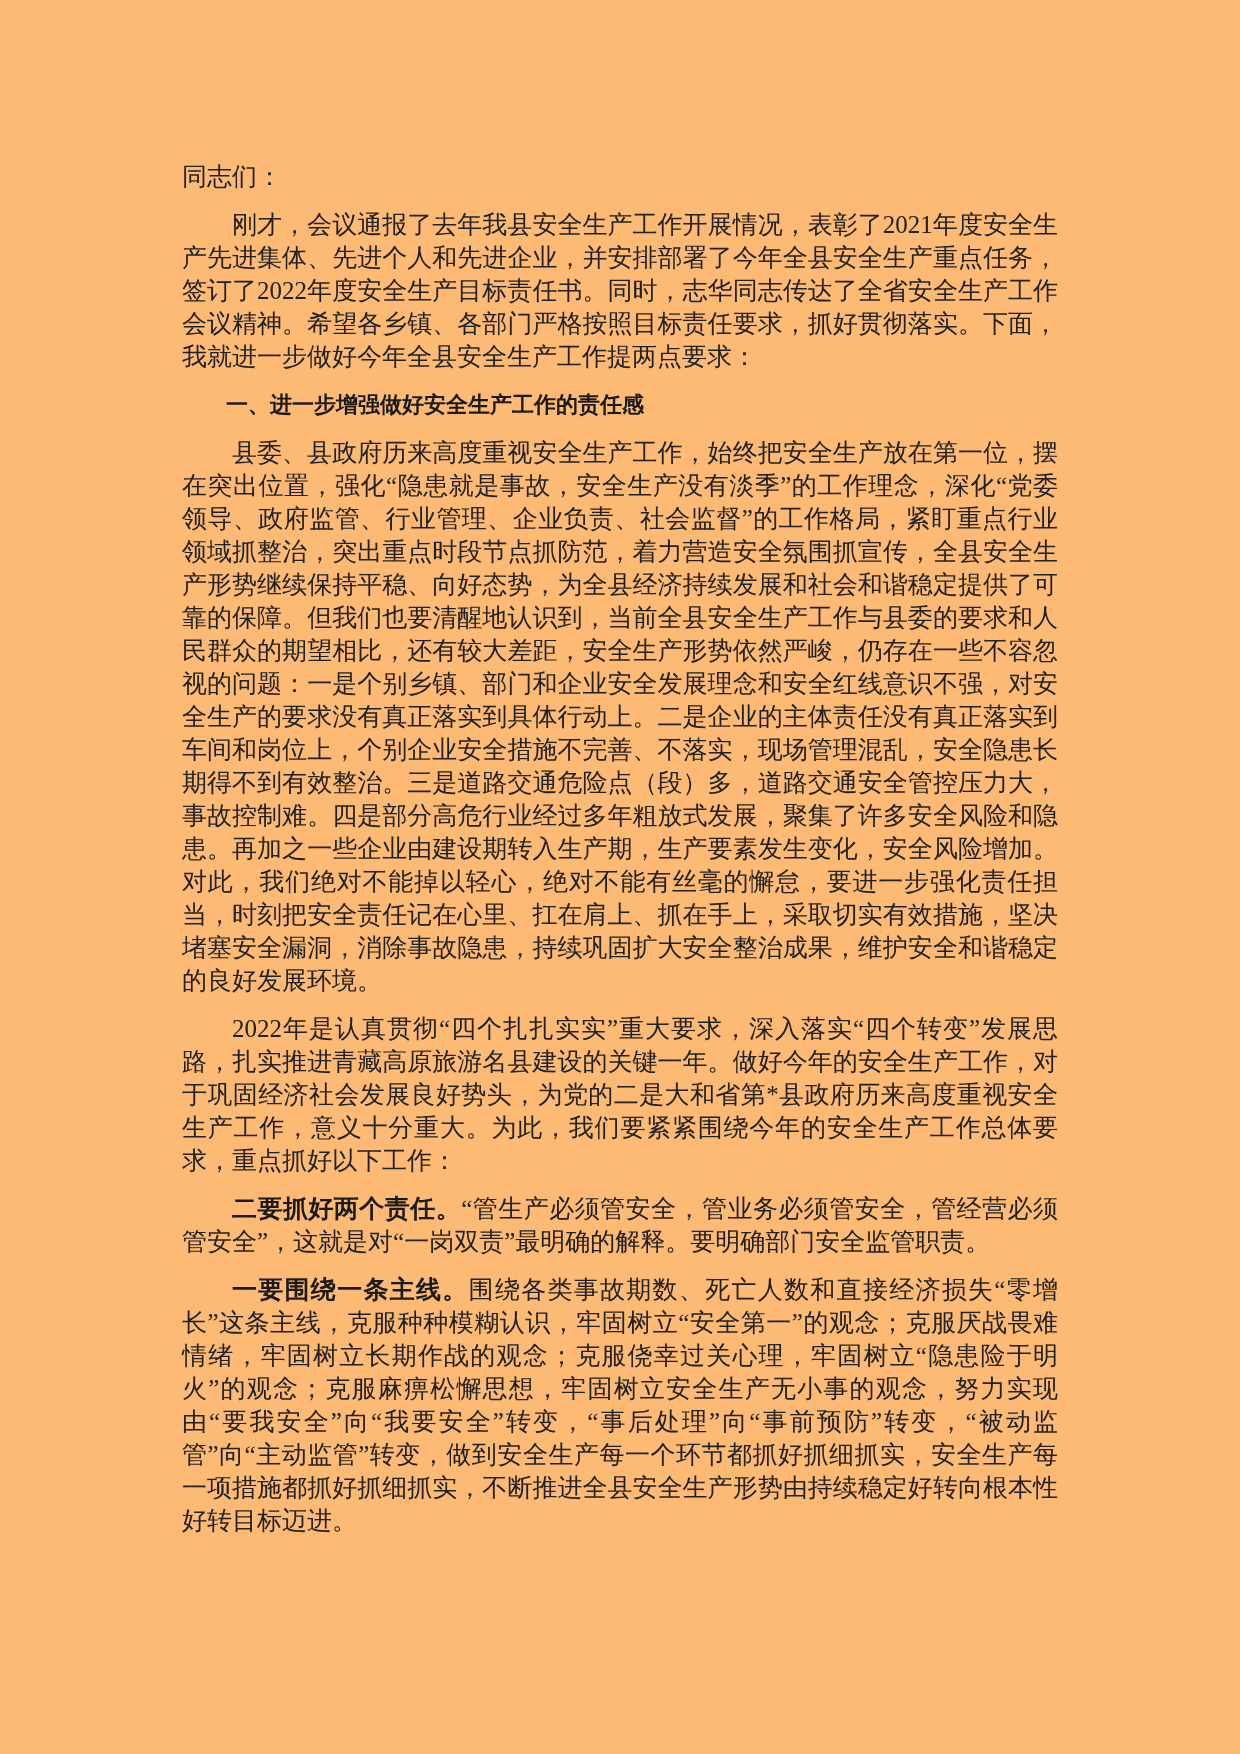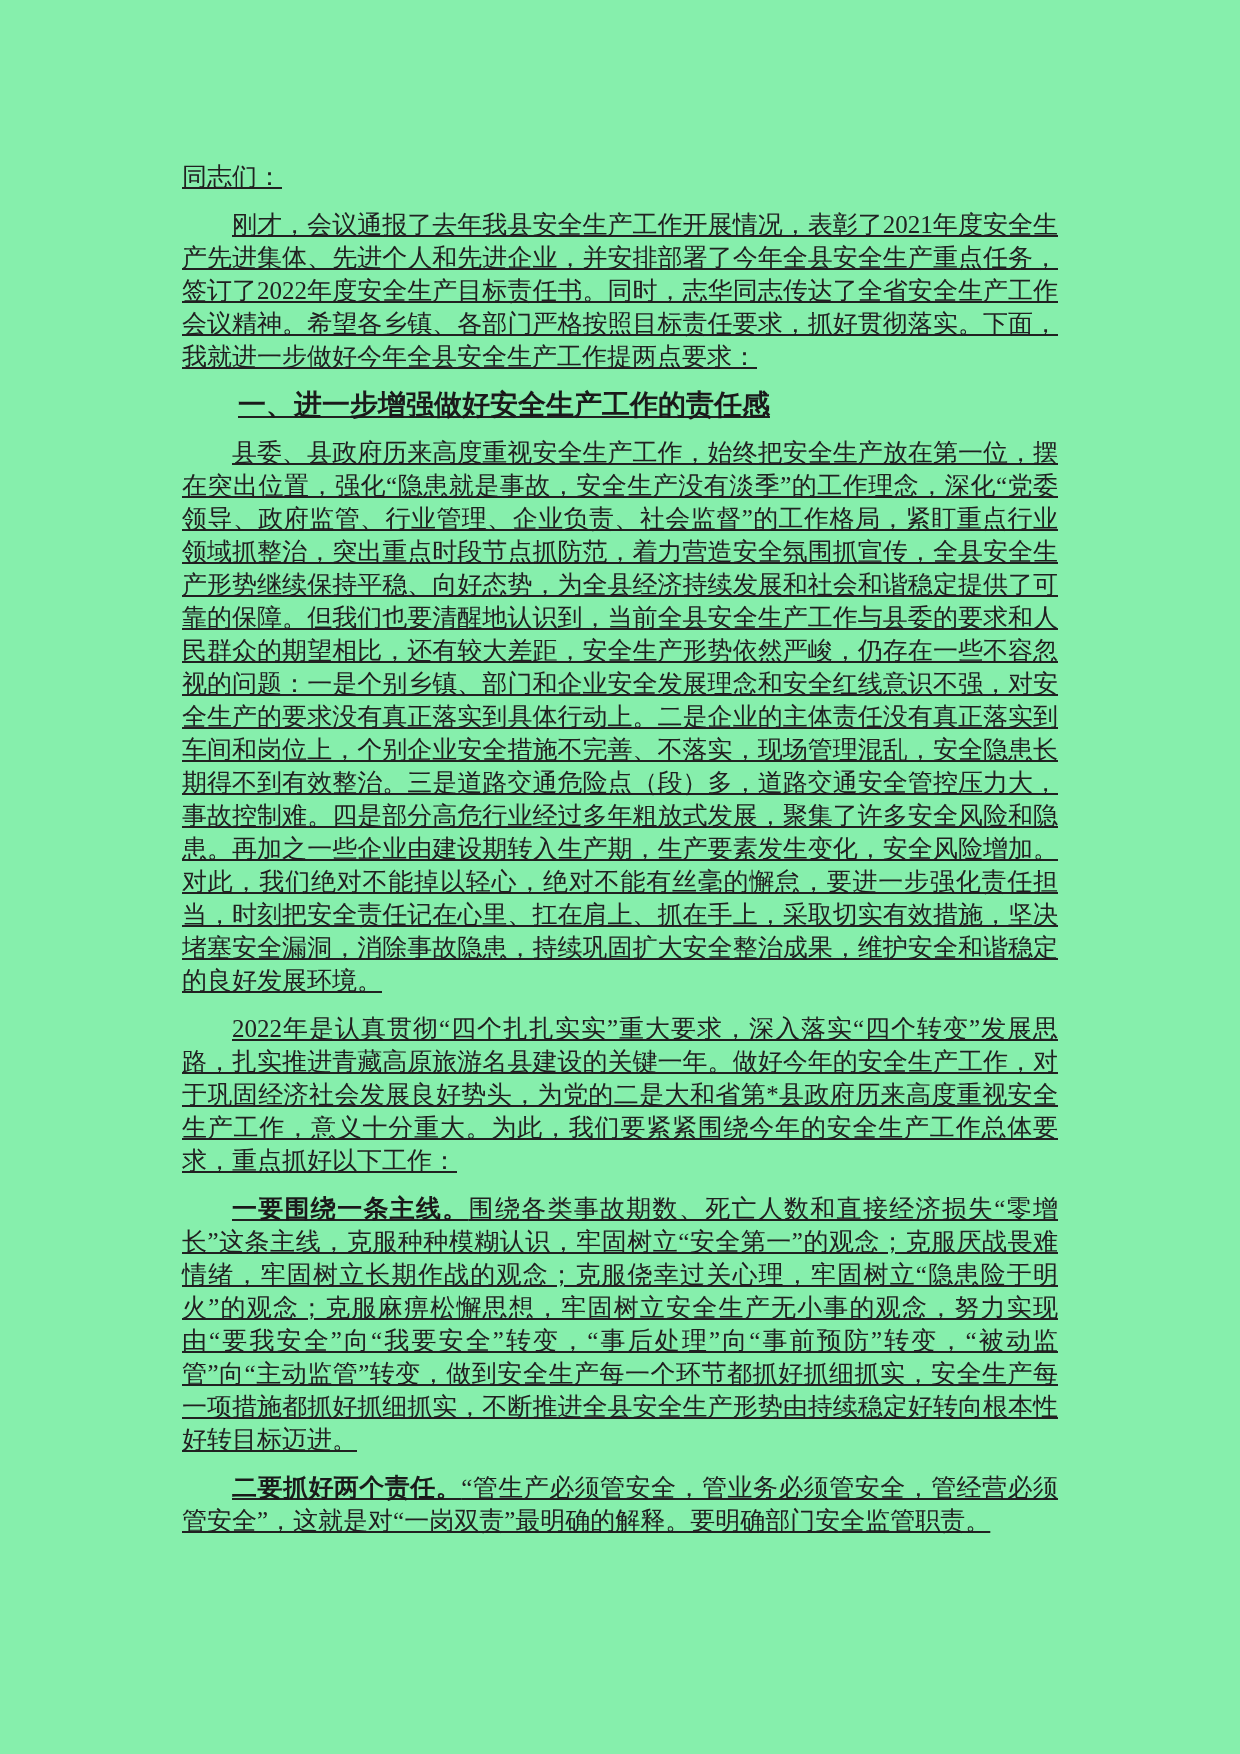--- a/index.html
+++ b/index.html
@@ -10,40 +10,39 @@
   body {
     width: 1240px;
     height: 1754px;
     overflow: hidden;
   }
   .doc-page {
     box-sizing: border-box;
     width: 1240px;
     height: 1754px;
     padding: 160px 182px 0 182px;
-    background: #86efac;
+    background: #fdba74;
     font-family: "Liberation Serif", "DejaVu Serif", serif;
     font-size: 25px;
     line-height: 33px;
     color: #212121;
     text-align: justify;
     text-justify: inter-ideograph;
-    text-decoration: underline;
   }
   .para {
     margin: 0 0 15px 0;
     text-indent: 2em;
   }
   .salutation {
     text-indent: 0;
   }
   .heading {
     margin: 0 0 15px 0;
     text-indent: 2em;
-    font-size: 28px;
+    font-size: 22px;
     line-height: 33px;
     font-weight: bold;
     font-family: "Liberation Sans", "DejaVu Sans", sans-serif;
     color: #1a1a1a;
   }
   .lead {
     font-weight: bold;
     font-family: "Liberation Sans", "DejaVu Sans", sans-serif;
     color: #1a1a1a;
   }
@@ -56,16 +55,16 @@
 
   <p class="para">刚才，会议通报了去年我县安全生产工作开展情况，表彰了2021年度安全生产先进集体、先进个人和先进企业，并安排部署了今年全县安全生产重点任务，签订了2022年度安全生产目标责任书。同时，志华同志传达了全省安全生产工作会议精神。希望各乡镇、各部门严格按照目标责任要求，抓好贯彻落实。下面，我就进一步做好今年全县安全生产工作提两点要求：</p>
 
   <h2 class="heading">一、进一步增强做好安全生产工作的责任感</h2>
 
   <p class="para">县委、县政府历来高度重视安全生产工作，始终把安全生产放在第一位，摆在突出位置，强化“隐患就是事故，安全生产没有淡季”的工作理念，深化“党委领导、政府监管、行业管理、企业负责、社会监督”的工作格局，紧盯重点行业领域抓整治，突出重点时段节点抓防范，着力营造安全氛围抓宣传，全县安全生产形势继续保持平稳、向好态势，为全县经济持续发展和社会和谐稳定提供了可靠的保障。但我们也要清醒地认识到，当前全县安全生产工作与县委的要求和人民群众的期望相比，还有较大差距，安全生产形势依然严峻，仍存在一些不容忽视的问题：一是个别乡镇、部门和企业安全发展理念和安全红线意识不强，对安全生产的要求没有真正落实到具体行动上。二是企业的主体责任没有真正落实到车间和岗位上，个别企业安全措施不完善、不落实，现场管理混乱，安全隐患长期得不到有效整治。三是道路交通危险点（段）多，道路交通安全管控压力大，事故控制难。四是部分高危行业经过多年粗放式发展，聚集了许多安全风险和隐患。再加之一些企业由建设期转入生产期，生产要素发生变化，安全风险增加。对此，我们绝对不能掉以轻心，绝对不能有丝毫的懈怠，要进一步强化责任担当，时刻把安全责任记在心里、扛在肩上、抓在手上，采取切实有效措施，坚决堵塞安全漏洞，消除事故隐患，持续巩固扩大安全整治成果，维护安全和谐稳定的良好发展环境。</p>
 
 
   <p class="para">2022年是认真贯彻“四个扎扎实实”重大要求，深入落实“四个转变”发展思路，扎实推进青藏高原旅游名县建设的关键一年。做好今年的安全生产工作，对于巩固经济社会发展良好势头，为党的二是大和省第*县政府历来高度重视安全生产工作，意义十分重大。为此，我们要紧紧围绕今年的安全生产工作总体要求，重点抓好以下工作：</p>
 
+  <p class="para"><span class="lead">二要抓好两个责任。</span><span>“管生产必须管安全，管业务必须管安全，管经营必须管安全”，这就是对“一岗双责”最明确的解释。要明确部门安全监管职责。</span></p>
+
   <p class="para"><span class="lead">一要围绕一条主线。</span><span>围绕各类事故期数、死亡人数和直接经济损失“零增长”这条主线，克服种种模糊认识，牢固树立“安全第一”的观念；克服厌战畏难情绪，牢固树立长期作战的观念；克服侥幸过关心理，牢固树立“隐患险于明火”的观念；克服麻痹松懈思想，牢固树立安全生产无小事的观念，努力实现由“要我安全”向“我要安全”转变，“事后处理”向“事前预防”转变，“被动监管”向“主动监管”转变，做到安全生产每一个环节都抓好抓细抓实，安全生产每一项措施都抓好抓细抓实，不断推进全县安全生产形势由持续稳定好转向根本性好转目标迈进。</span></p>
-
-  <p class="para"><span class="lead">二要抓好两个责任。</span><span>“管生产必须管安全，管业务必须管安全，管经营必须管安全”，这就是对“一岗双责”最明确的解释。要明确部门安全监管职责。</span></p>
 </div>
 
 </body></html>

